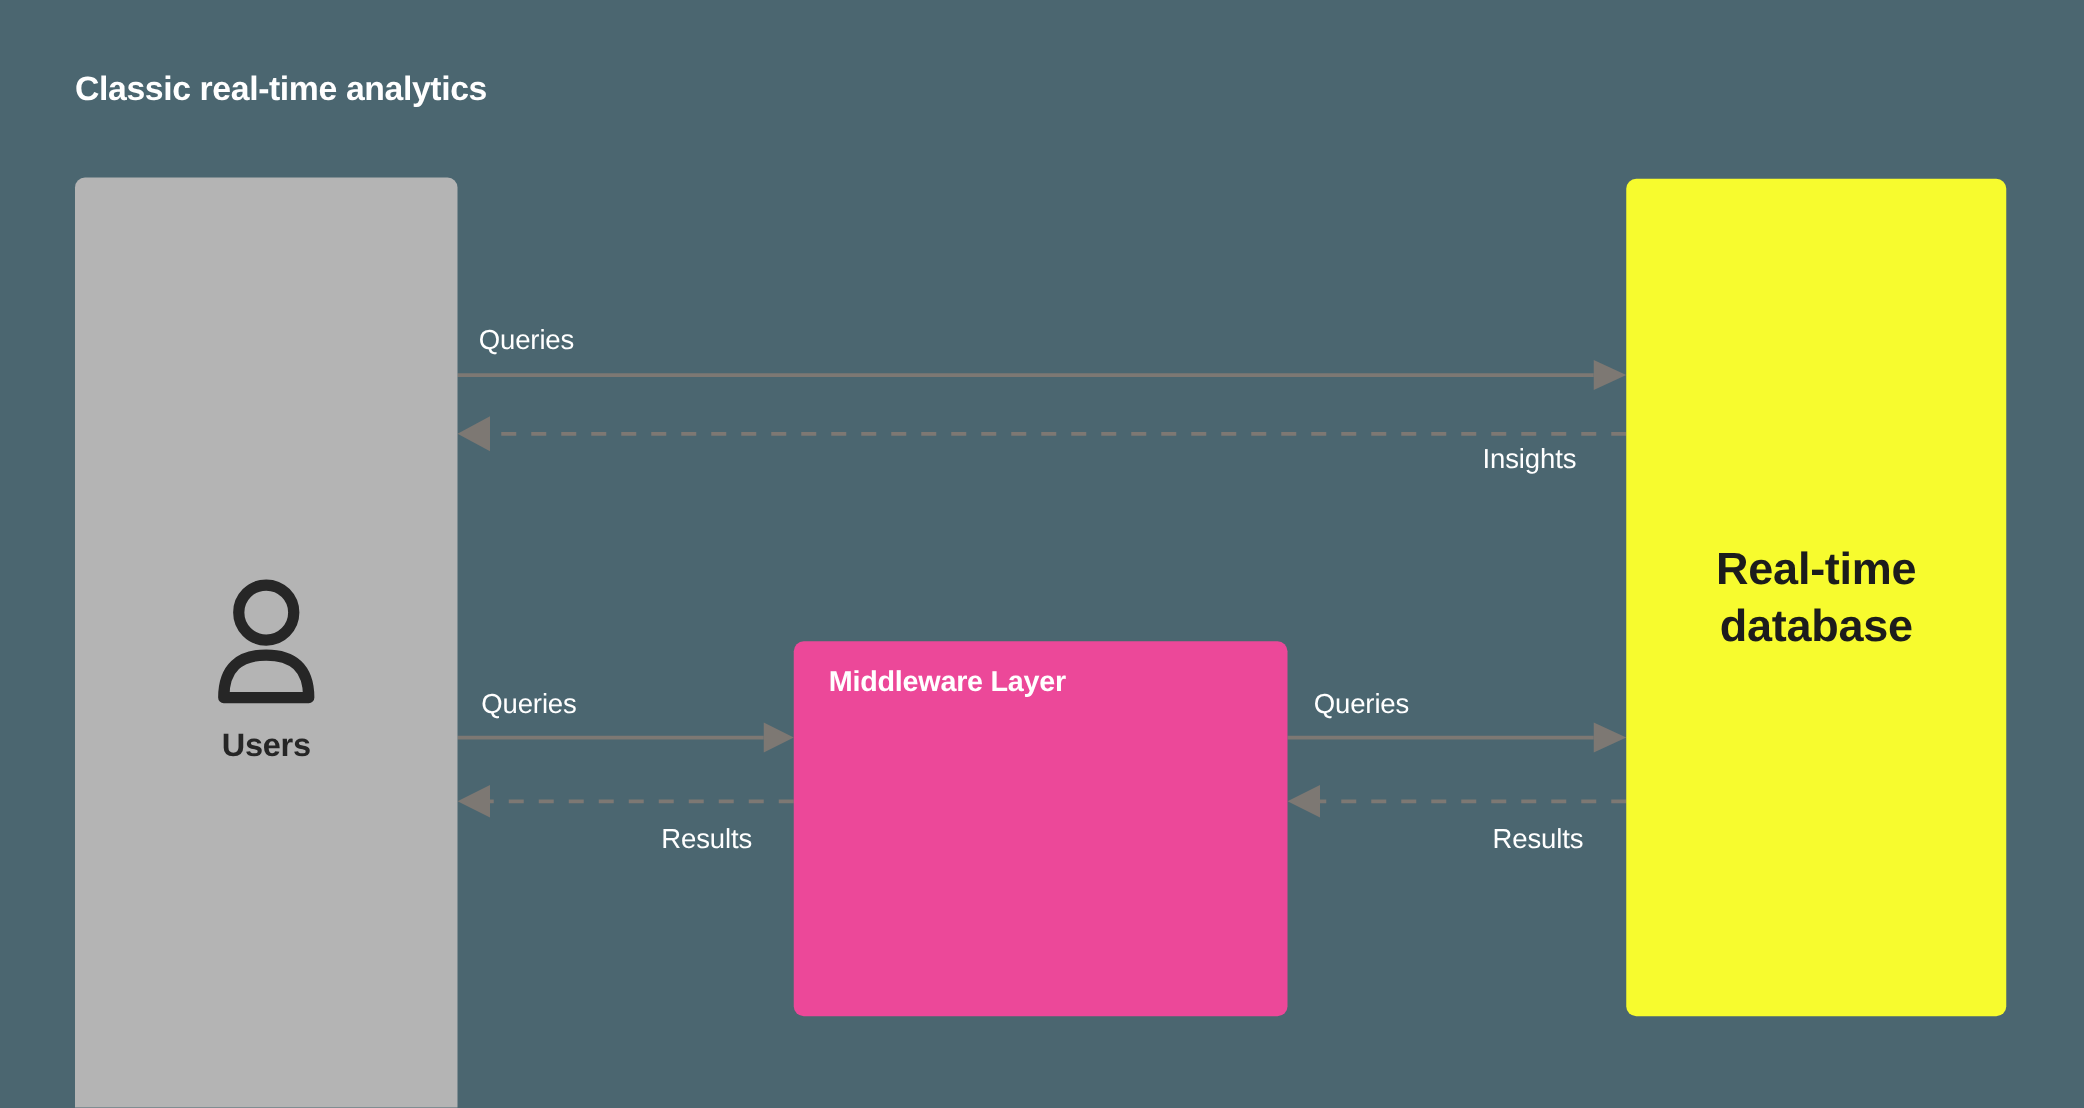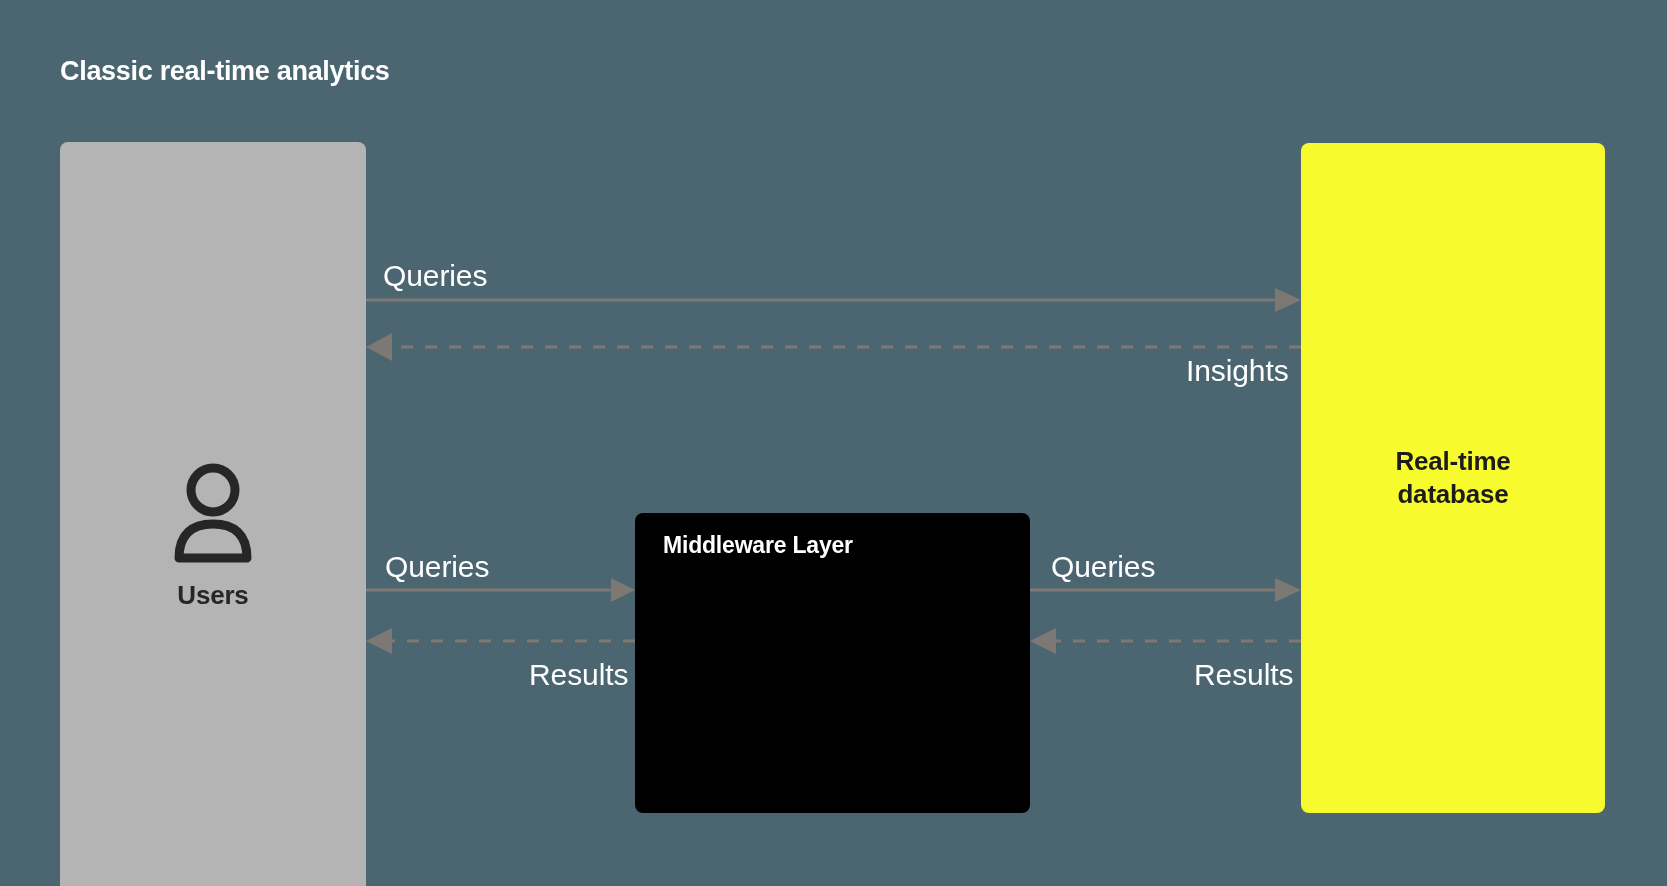--- a/index.html
+++ b/index.html
@@ -43,21 +43,21 @@
     top: 142px;
     width: 306px;
     height: 787px;
     background: #b4b4b4;
   }
   .node-middleware {
     left: 635px;
     top: 513px;
     width: 395px;
     height: 300px;
-    background: #000000;
+    background: #ec4899;
   }
   .node-database {
     left: 1301px;
     top: 143px;
     width: 304px;
     height: 670px;
     background: #f7fb2e;
   }
 
   
@@ -99,42 +99,42 @@
   .database-label {
     position: absolute;
     left: 0;
     top: 0;
     width: 100%;
     height: 100%;
     display: flex;
     flex-direction: column;
     align-items: center;
     justify-content: center;
-    font-size: 26px;
+    font-size: 36px;
     font-weight: bold;
     color: #1c1c1c;
     line-height: 1.28;
     text-align: center;
     letter-spacing: -0.2px;
   }
 
   
   #connectors {
     position: absolute;
     left: 0;
     top: 0;
     width: 1667px;
     height: 886px;
     pointer-events: none;
   }
 
   
   .edge-label {
     position: absolute;
-    font-size: 30px;
+    font-size: 22px;
     color: #ffffff;
     white-space: nowrap;
     letter-spacing: -0.1px;
   }
   .lbl-queries-top   { left: 383px;  top: 259px; }
   .lbl-insights      { left: 1186px; top: 354px; }
   .lbl-requests      { left: 385px;  top: 550px; }
   .lbl-results-left  { left: 529px;  top: 658px; }
   .lbl-queries-mid   { left: 1051px; top: 550px; }
   .lbl-results-right { left: 1194px; top: 658px; }

